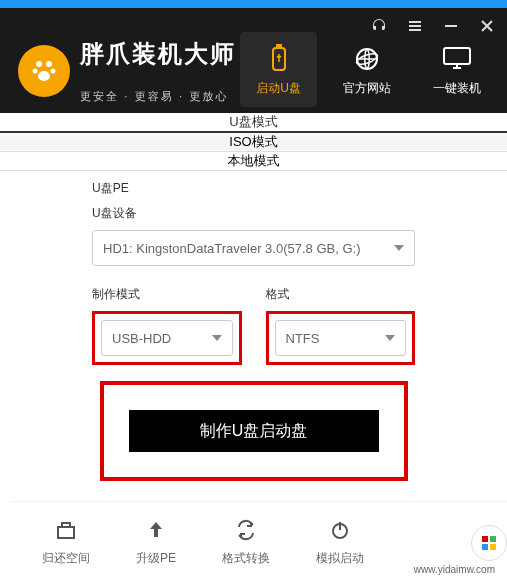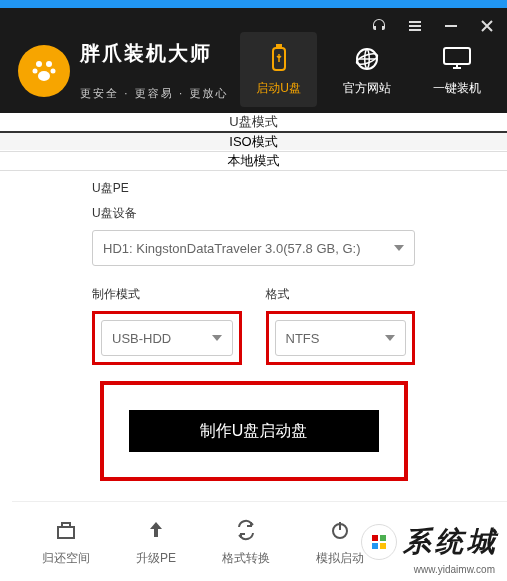--- a/index.html
+++ b/index.html
@@ -8,21 +8,21 @@
     .titlebar { height: 8px; background: #2196f3; }
     
     .header { height: 105px; background: #1a1a1a; color: #fff; display: flex; align-items: center; padding: 0 10px 0 18px; position: relative; }
     .titlebar-controls { position: absolute; top: 10px; right: 12px; display: flex; gap: 20px; }
     .titlebar-controls .ctrl { cursor: pointer; opacity: 0.85; }
     .titlebar-controls svg { display: block; }
     
     .logo-block { display: flex; align-items: center; gap: 10px; margin-top: 20px; }
     .logo-circle { width: 52px; height: 52px; border-radius: 50%; background: #f7a500; display: flex; align-items: center; justify-content: center; }
     .brand-text { display: flex; flex-direction: column; }
-    .brand-title { font-size: 20px; font-weight: bold; letter-spacing: 2px; }
+    .brand-title { font-size: 24px; font-weight: bold; letter-spacing: 2px; }
     .brand-sub { font-size: 11px; color: #ccc; letter-spacing: 2px; margin-top: 19px; }
     
     .nav-buttons { display: flex; gap: 10px; margin-left: auto; margin-top: 18px; }
     .nav-btn { display: flex; flex-direction: column; align-items: center; padding: 10px 16px; cursor: pointer; border-radius: 4px; }
     .nav-btn.active { background: #2a2a2a; }
     .nav-btn .icon { height: 34px; display: flex; align-items: center; justify-content: center; }
     .nav-btn .label { font-size: 12px; color: #fff; margin-top: 4px; }
     .nav-btn.active .label { color: #f7a500; }
     
     .tabs { display: flex; height: 37px; background: #f5f5f5; flex-direction: column; }
@@ -215,17 +215,16 @@
   <div class="watermark">
     <div class="wm-logo">
       <div class="wm-circle">
         <svg width="22" height="22" viewBox="0 0 22 22">
             <rect x="4" y="4" width="6" height="6" fill="#d90000"></rect>
             <rect x="12" y="4" width="6" height="6" fill="#4caf50"></rect>
             <rect x="4" y="12" width="6" height="6" fill="#2196f3"></rect>
             <rect x="12" y="12" width="6" height="6" fill="#ffc107"></rect>
           </svg>
       </div>
-      <span class="wm-text">系统城</span>
     </div>
   </div>
   <div style="position:absolute; right:12px; bottom:6px;" class="wm-url">www.yidaimw.com</div>
 </div>
 
 </body></html>

